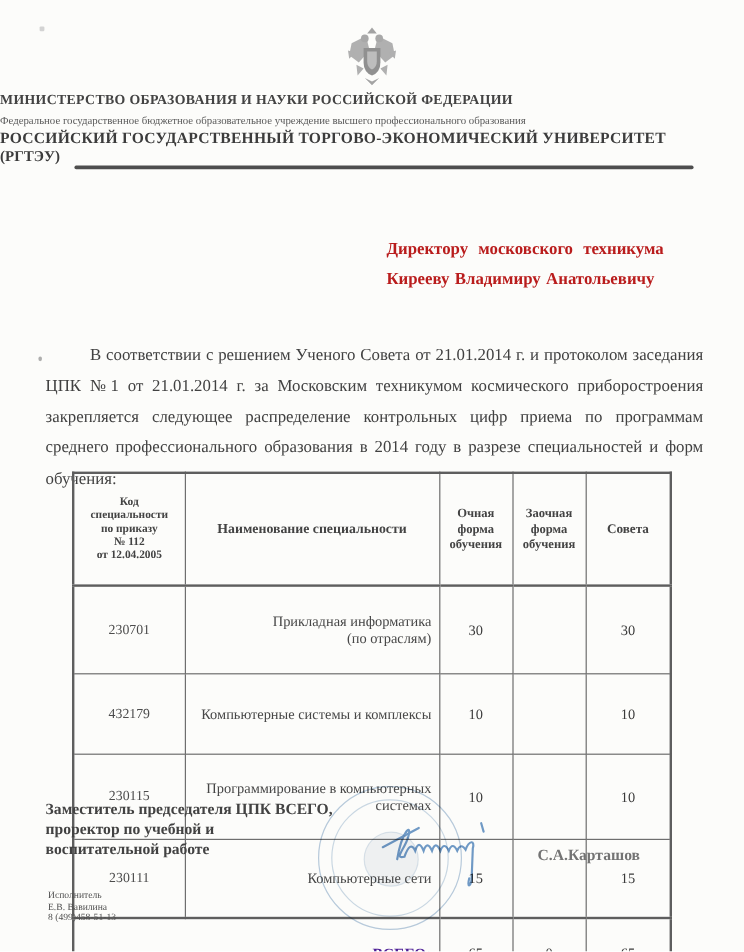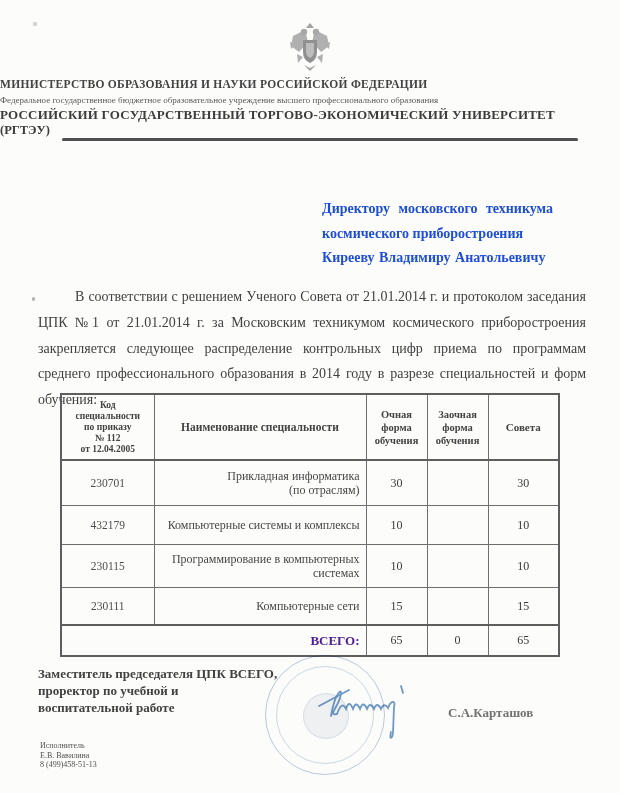--- a/index.html
+++ b/index.html
@@ -15,31 +15,31 @@
   .institution{position:absolute;left:0;top:95px;width:620px;
     font-size:9px;color:#5a5a5a;}
   .university{position:absolute;left:0;top:107px;width:620px;
     font-weight:bold;font-size:13px;letter-spacing:.2px;color:#3c3c3c;}
   .abbr{position:absolute;left:0;top:123px;width:620px;
     font-weight:bold;font-size:12.5px;color:#3c3c3c;}
   .head-rule{position:absolute;left:62px;top:138px;width:516px;height:3px;
     background:#4e4e4e;border-radius:2px;}
   
   .addressee{position:absolute;left:322px;top:197px;width:266px;
-    font-weight:bold;font-size:14px;line-height:24.5px;color:#1d4ed8;}
+    font-weight:bold;font-size:14px;line-height:24.5px;color:#b91c1c;}
   .addressee .l1{word-spacing:5px;}
   .addressee .l3{word-spacing:1px;}
   
   .body-par{position:absolute;left:38px;top:284px;width:548px;
     font-size:14px;line-height:25.8px;text-align:justify;text-indent:37px;
     color:#414141;}
   
   table.quota{position:absolute;left:60px;top:393px;border-collapse:collapse;
     table-layout:fixed;width:498px;color:#434343;}
-  table.quota td,table.quota th{border:1px solid #6e6e6e;padding:2px 6px;
+  table.quota td,table.quota th{border:1px solid #6e6e6e;padding:16px 6px;
     vertical-align:middle;overflow:hidden;}
   table.quota{border:2px solid #5e5e5e;}
   table.quota thead th{border-bottom:2px solid #5e5e5e;font-weight:bold;
     text-align:center;}
   .pre{white-space:pre-line;}
   .th-code{font-size:9.5px;line-height:11px;height:60px;}
   .th-name{font-size:11.5px;}
   .th-form{font-size:10.5px;line-height:13px;}
   .th-itogo{font-size:11px;}
   td.code{text-align:center;font-size:11.5px;color:#4c4c4c;}
@@ -96,21 +96,20 @@
     </svg>
     <div class="ministry">МИНИСТЕРСТВО ОБРАЗОВАНИЯ И НАУКИ РОССИЙСКОЙ ФЕДЕРАЦИИ</div>
     <div class="institution">Федеральное государственное бюджетное образовательное учреждение высшего профессионального образования</div>
     <div class="university">РОССИЙСКИЙ ГОСУДАРСТВЕННЫЙ ТОРГОВО-ЭКОНОМИЧЕСКИЙ УНИВЕРСИТЕТ</div>
     <div class="abbr">(РГТЭУ)</div>
     <div class="head-rule"></div>
   </div>
 
   <div class="addressee">
     <div class="l1">Директору московского техникума</div>
-    <div class="l2">космического приборостроения</div>
     <div class="l3">Кирееву Владимиру Анатольевичу</div>
   </div>
 
   <div class="body-par">В соответствии с  решением Ученого Совета от 21.01.2014 г. и протоколом заседания ЦПК  №1 от 21.01.2014 г. за Московским техникумом космического приборостроения закрепляется следующее распределение контрольных цифр приема по программам среднего профессионального образования в 2014 году в разрезе специальностей и форм обучения:</div>
 
   <table class="quota">
     <colgroup>
       <col style="width:93px">
         <col style="width:212px">
         <col style="width:61px">

